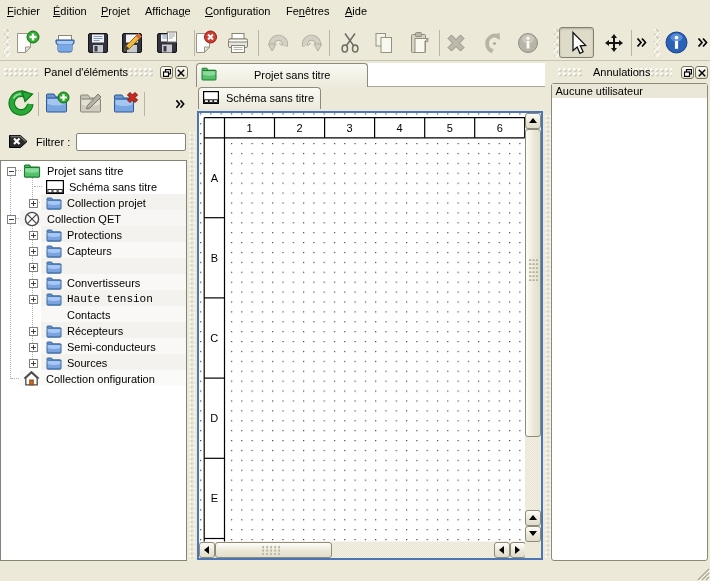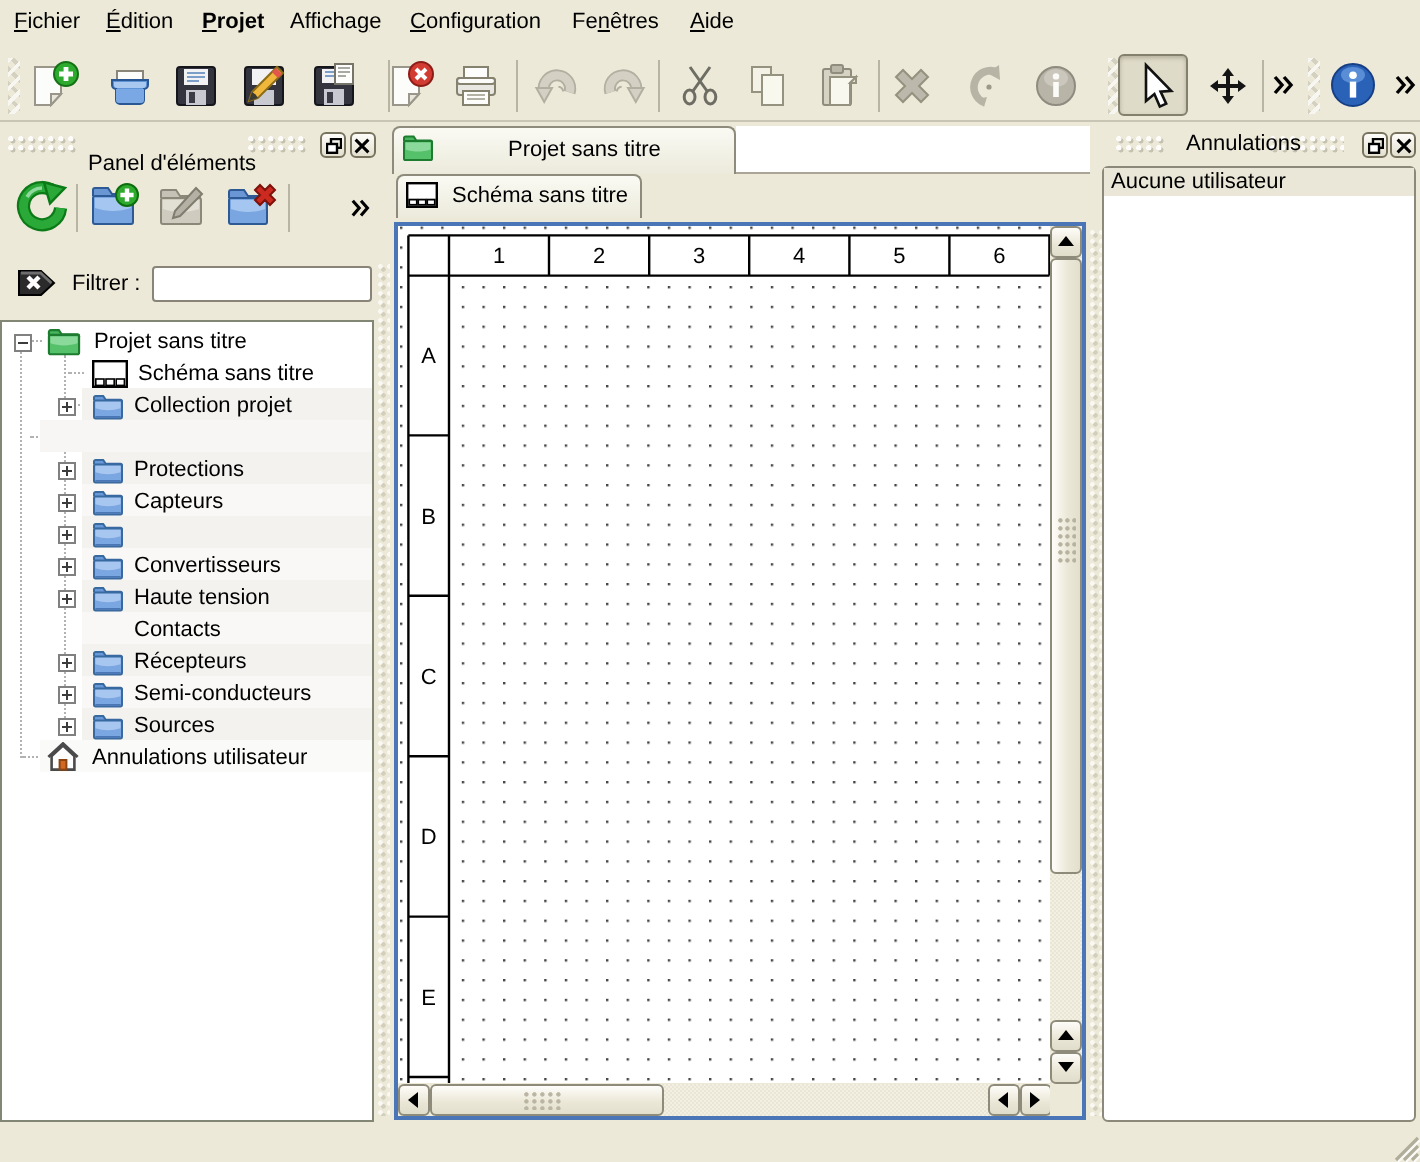--- a/index.html
+++ b/index.html
@@ -39,21 +39,21 @@
 .tri{position:absolute;width:0;height:0;}
 svg{display:block;}
 .icon{position:absolute;}
 </style></head>
 <body>
 <div id="w">
 
 <div class="abs" style="left:0;top:0;width:710px;height:25px;background:#ece9d8;"></div>
 <span class="mi" style="left:7px;"><u>F</u>ichier</span>
 <span class="mi" style="left:53px;"><u>É</u>dition</span>
-<span class="mi" style="left:101px;font-weight:bold;"><u>P</u>rojet</span>
+<span class="mi" style="left:101px;"><u>P</u>rojet</span>
 <span class="mi" style="left:145px;">Afficha<u>g</u>e</span>
 <span class="mi" style="left:205px;"><u>C</u>onfiguration</span>
 <span class="mi" style="left:286px;">Fe<u>n</u>êtres</span>
 <span class="mi" style="left:345px;"><u>A</u>ide</span>
 
 <div class="abs" style="left:0;top:25px;width:710px;height:35px;background:#ece9d8;"></div>
 <div class="abs" style="left:0;top:60px;width:710px;height:1px;background:#c9c5b4;"></div>
 <div class="handle" style="left:4px;top:29px;height:28px;"></div>
 <div class="sep" style="left:194px;top:30px;height:26px;"></div>
 <div class="sep" style="left:258px;top:30px;height:26px;"></div>
@@ -191,21 +191,21 @@
  <circle cx="11.5" cy="6.6" r="1.9" fill="#fff"></circle>
  <path d="M11.5,9.8 v8" stroke="#fff" stroke-width="3.2"></path>
 </svg>
 <svg class="icon" style="left:697px;top:37px;" width="12" height="12" viewBox="0 0 12 12">
  <path d="M1.5,1.5 L5,5.5 L1.5,9.5 M6,1.5 L9.5,5.5 L6,9.5" fill="none" stroke="#000" stroke-width="1.7"></path>
 </svg>
 </div>
 
 <div class="tex" style="left:4px;top:68px;width:34px;"></div>
 <div class="tex" style="left:124px;top:68px;width:29px;"></div>
-<span class="abs" style="left:44px;top:66px;margin-top:10px;">Panel d'éléments</span>
+<span class="abs" style="left:44px;top:66px;">Panel d'éléments</span>
 <div class="dbtn" style="left:160px;top:66px;"></div>
 <div class="dbtn" style="left:174.5px;top:66px;"></div>
 <div class="sep" style="left:38px;top:92px;height:24px;"></div>
 <div class="sep" style="left:144px;top:92px;height:24px;"></div>
 <div id="paneltools">
 
 <svg class="icon" style="left:8px;top:90px;" width="26" height="26" viewBox="0 0 26 26">
  <path d="M20.5,7.5 A9.3,9.3 0 1 0 22.3,14" fill="none" stroke="#0c7a16" stroke-width="6.6"></path>
  <path d="M20.5,7.5 A9.3,9.3 0 1 0 22.3,14" fill="none" stroke="#2aa838" stroke-width="4.4"></path>
  <path d="M14,1.2 L24.5,4 L17,11.7 Z" fill="#2aa838" stroke="#0c7a16" stroke-width="1.2"></path>
@@ -308,20 +308,30 @@
 <div class="trow" style="top:34px;">
  <div class="exp" style="left:27px;top:3.5px;">
           <i></i>
           <b></b>
         </div>
  <svg class="icon" style="left:44px;top:1.5px;" width="16" height="13">
           <use href="#bfold"></use>
         </svg>
  <span class="tlab" style="left:65px;">Collection projet</span>
 </div>
+<div class="trow" style="top:50px;">
+ <div class="exp" style="left:5px;top:3.5px;">
+          <i></i>
+        </div>
+ <svg class="icon" style="left:22px;top:0px;" width="16" height="16" viewBox="0 0 16 16">
+  <circle cx="8" cy="8" r="6.6" fill="#fdfdfd" stroke="#4a4a4a" stroke-width="1.4"></circle>
+  <path d="M3.6,3.6 L12.4,12.4 M12.4,3.6 L3.6,12.4" stroke="#4a4a4a" stroke-width="1.3"></path>
+ </svg>
+ <span class="tlab" style="left:45px;">Collection QET</span>
+</div>
 <div class="trow" style="top:66px;">
  <div class="exp" style="left:27px;top:3.5px;">
           <i></i>
           <b></b>
         </div>
  <svg class="icon" style="left:44px;top:1.5px;" width="16" height="13">
           <use href="#bfold"></use>
         </svg>
  <span class="tlab" style="left:65px;">Protections</span>
 </div>
@@ -356,21 +366,21 @@
  <span class="tlab" style="left:65px;">Convertisseurs</span>
 </div>
 <div class="trow" style="top:130px;">
  <div class="exp" style="left:27px;top:3.5px;">
           <i></i>
           <b></b>
         </div>
  <svg class="icon" style="left:44px;top:1.5px;" width="16" height="13">
           <use href="#bfold"></use>
         </svg>
- <span class="tlab" style="left:65px;">Haute tension</span>
+ <span class="tlab" style="left:65px;font-family:Liberation Mono, monospace;">Haute tension</span>
 </div>
 <div class="trow" style="top:162px;padding-left:36px;">
  <div class="exp" style="left:27px;top:3.5px;">
           <i></i>
           <b></b>
         </div>
  <svg class="icon" style="left:44px;top:1.5px;" width="16" height="13">
           <use href="#bfold"></use>
         </svg>
  <span class="tlab" style="left:65px;">Récepteurs</span>
@@ -394,21 +404,21 @@
           <use href="#bfold"></use>
         </svg>
  <span class="tlab" style="left:65px;">Sources</span>
 </div>
 <div class="trow" style="top:210px;">
  <svg class="icon" style="left:21px;top:0px;" width="17" height="15" viewBox="0 0 17 15">
   <path d="M2.8,7 L8.5,1.8 L14.2,7 L14.2,13.8 L2.8,13.8 Z" fill="#fdfdfd" stroke="#4a4a4a" stroke-width="1.3"></path>
   <path d="M1.2,7.5 L8.5,0.8 L15.8,7.5" fill="none" stroke="#4a4a4a" stroke-width="1.5"></path>
   <rect x="6.8" y="9" width="3.4" height="4.8" fill="#d2691e" stroke="#8a4513"></rect>
  </svg>
- <span class="tlab" style="left:44px;">Annulations utilisateur</span>
+ <span class="tlab" style="left:44px;">Collection onfiguration</span>
 </div>
 </div>
 
 <div class="abs" style="left:189px;top:132px;width:6px;height:426px;background-image:
  radial-gradient(circle at 1.2px 1.2px,#f9f8f3 1px,rgba(0,0,0,0) 1.3px),
  radial-gradient(circle at 1.2px 1.2px,#d3cfbd 1px,rgba(0,0,0,0) 1.3px);
  background-position:0 0,1.5px 1.5px;background-size:4.5px 4.5px;"></div>
 
 <div class="abs" style="left:368px;top:62.5px;width:177px;height:23px;background:#fff;border-bottom:1px solid #a9a597;"></div>
 <div class="abs" style="left:196px;top:63px;width:172px;height:23.5px;background:linear-gradient(#fafaf4,#eceadb);

